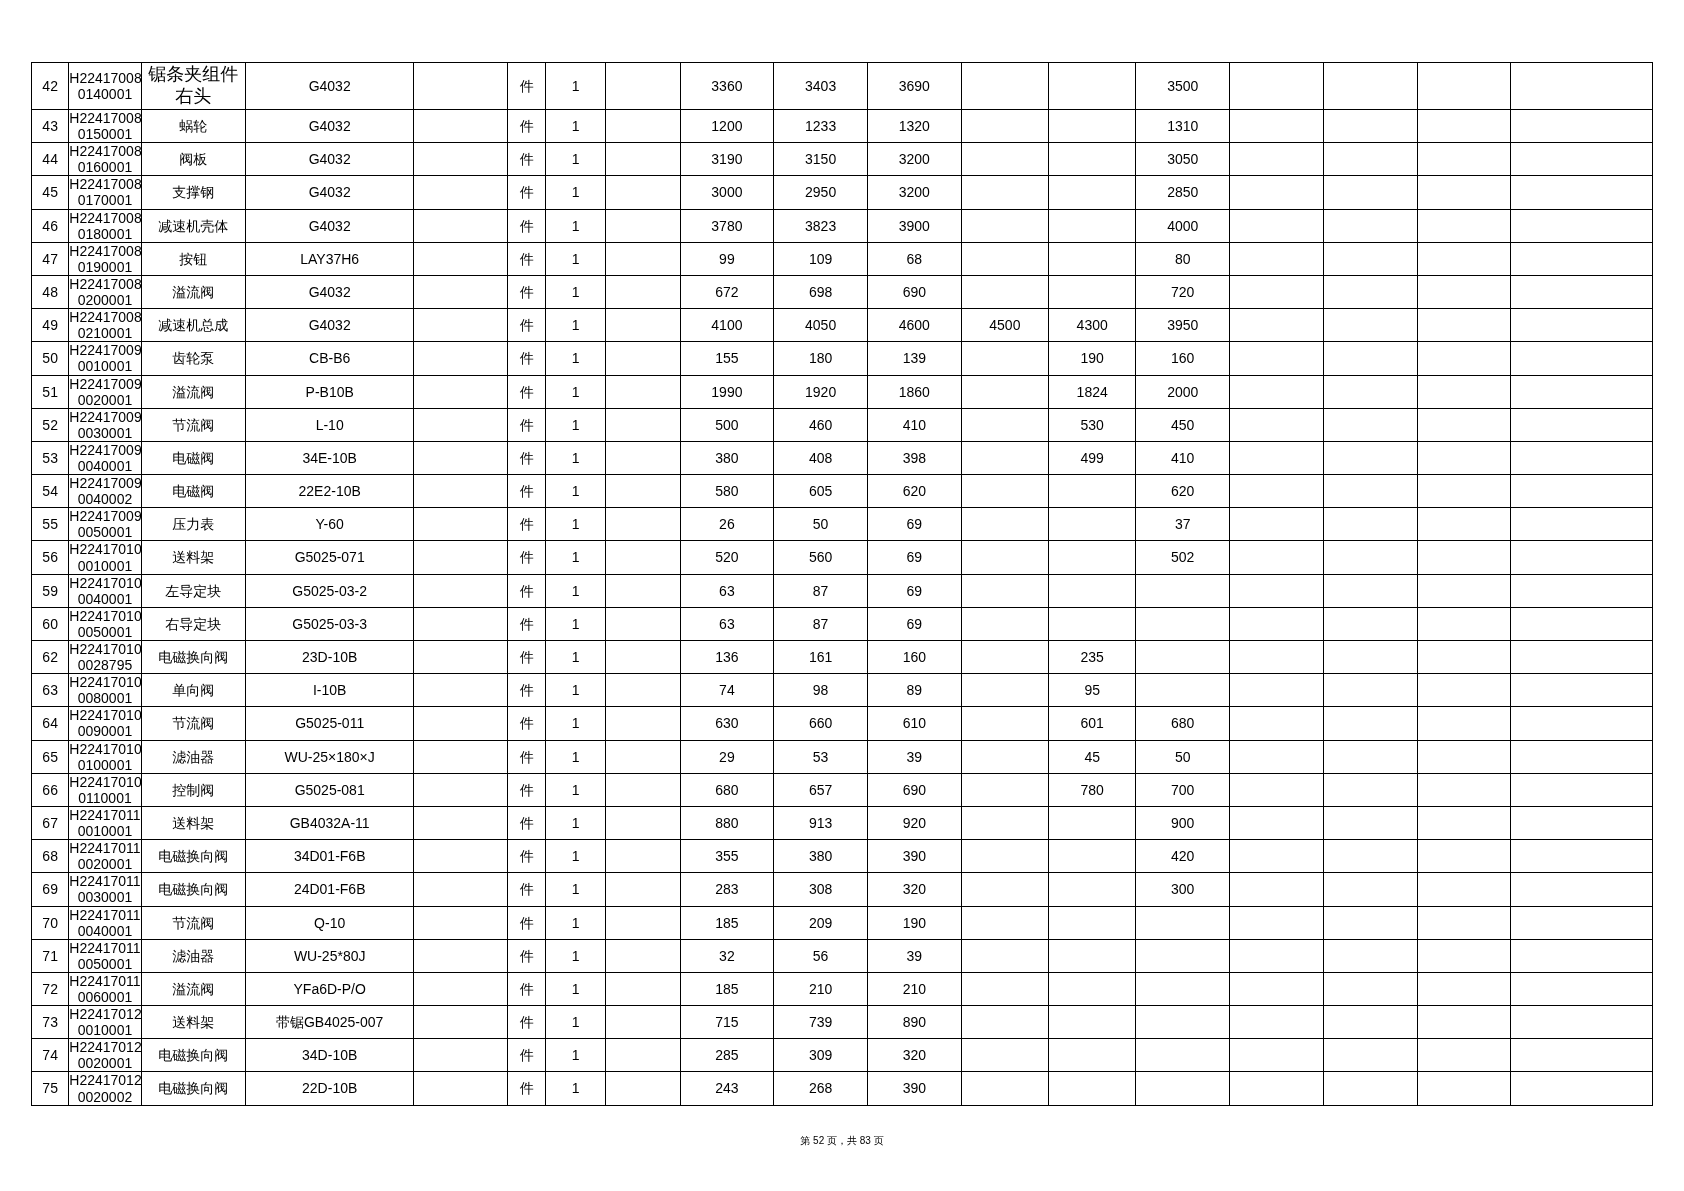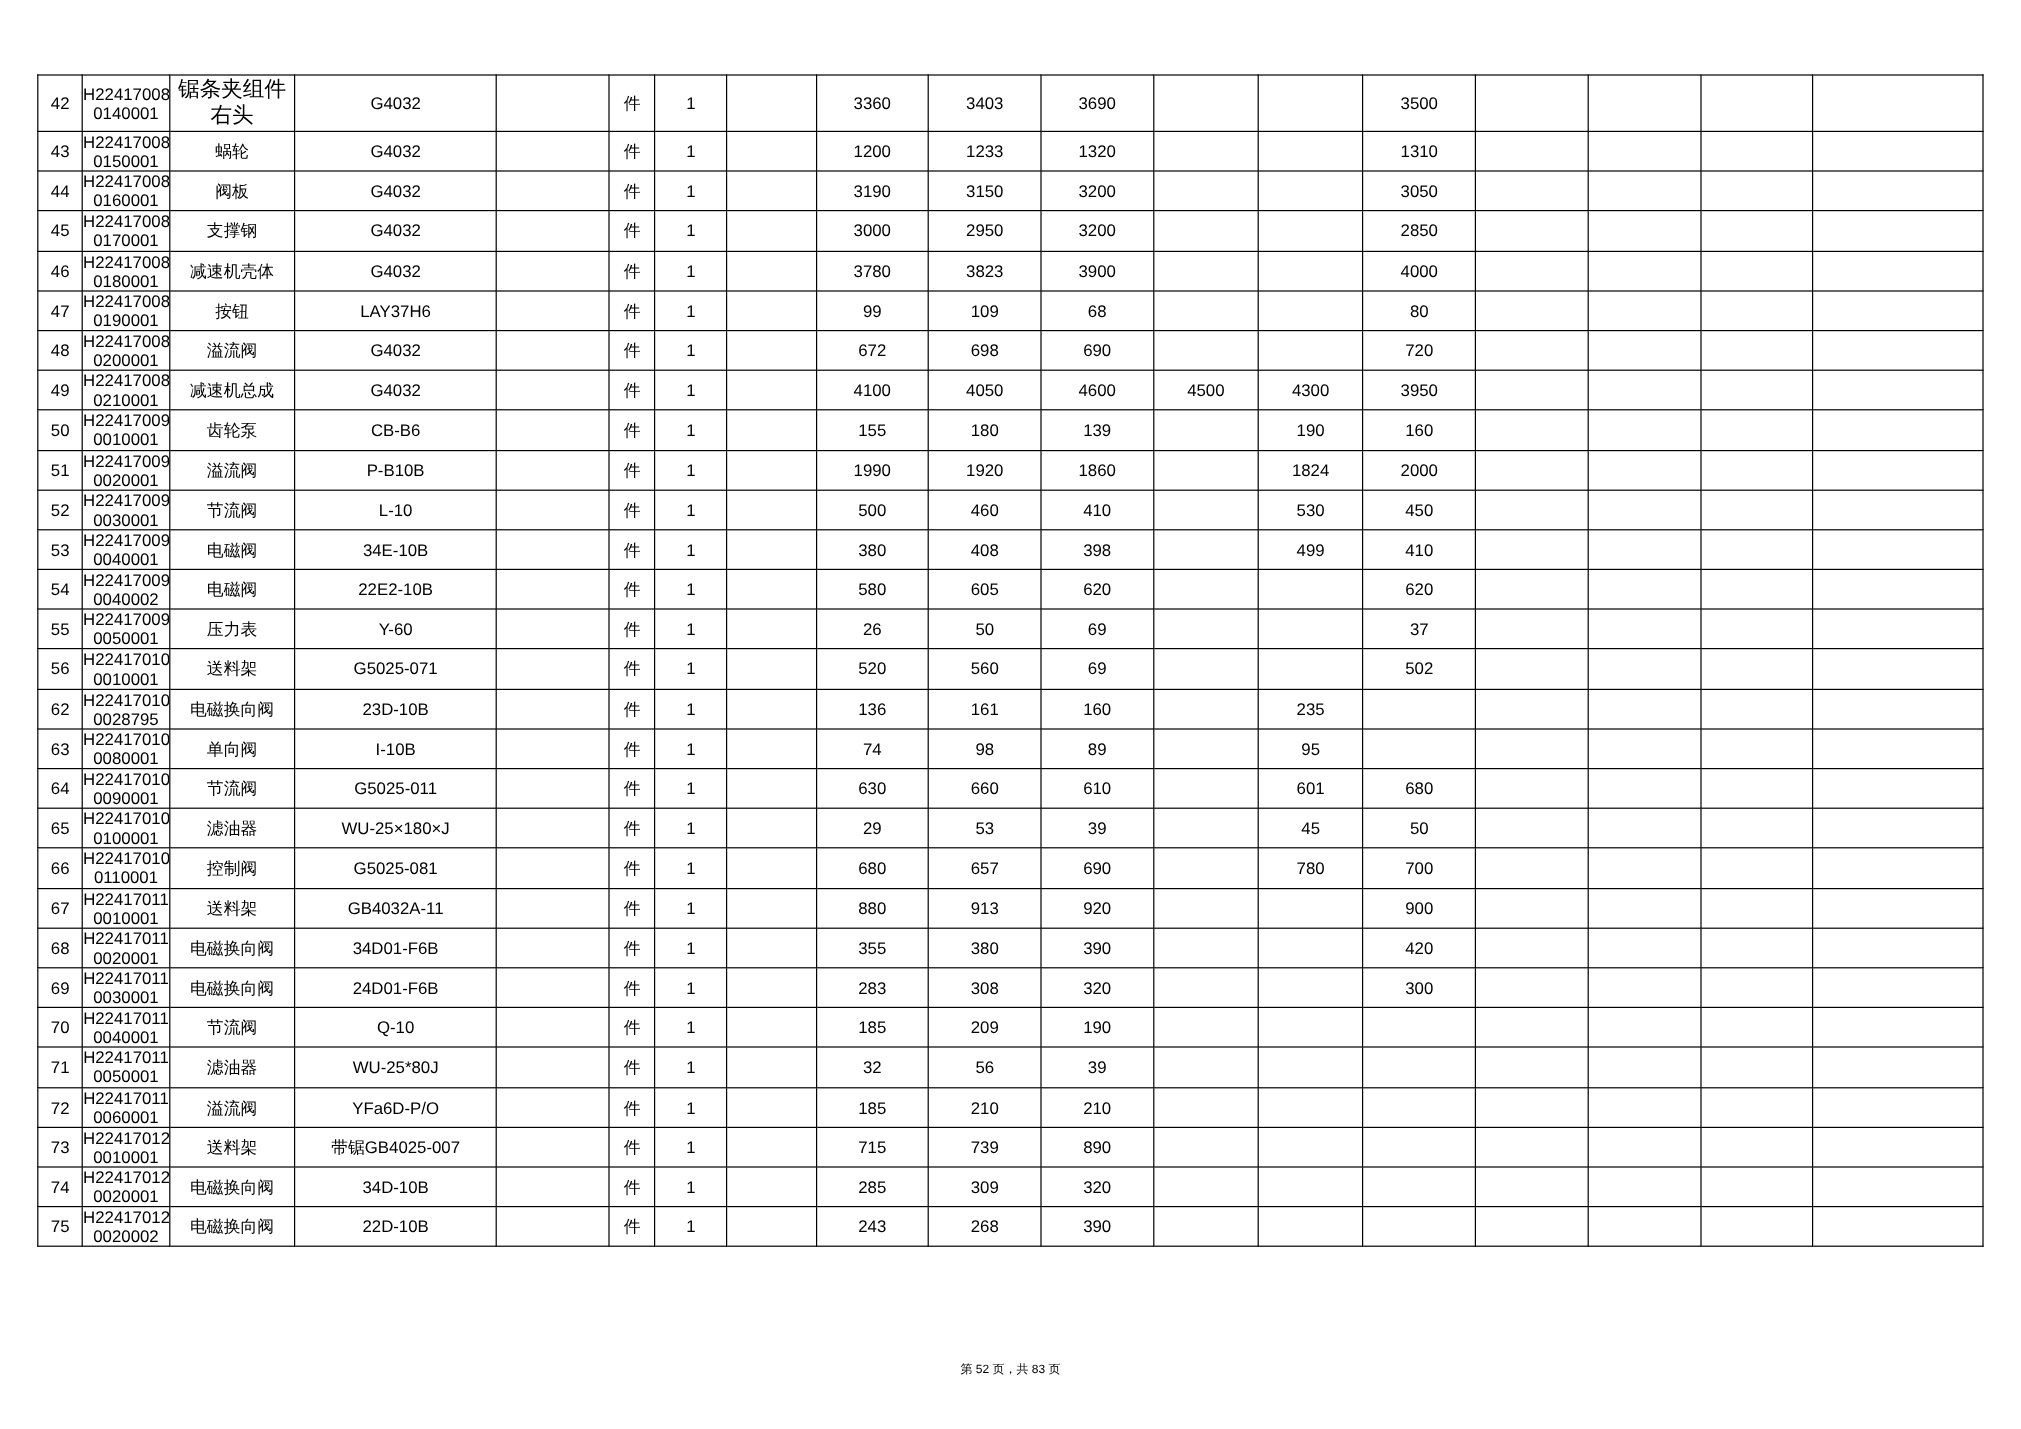--- a/index.html
+++ b/index.html
@@ -457,20 +457,66 @@
             <td class="num">69</td>
             <td class="num"></td>
             <td class="num"></td>
             <td class="num">502</td>
             <td></td>
             <td></td>
             <td></td>
             <td></td>
           </tr>
           <tr>
+            <td class="num">59</td>
+            <td class="code">
+              <span>H22417010</span>
+              <span>0040001</span>
+            </td>
+            <td class="name">左导定块</td>
+            <td class="spec">G5025-03-2</td>
+            <td></td>
+            <td class="unit">件</td>
+            <td class="num">1</td>
+            <td></td>
+            <td class="num">63</td>
+            <td class="num">87</td>
+            <td class="num">69</td>
+            <td class="num"></td>
+            <td class="num"></td>
+            <td class="num"></td>
+            <td></td>
+            <td></td>
+            <td></td>
+            <td></td>
+          </tr>
+          <tr>
+            <td class="num">60</td>
+            <td class="code">
+              <span>H22417010</span>
+              <span>0050001</span>
+            </td>
+            <td class="name">右导定块</td>
+            <td class="spec">G5025-03-3</td>
+            <td></td>
+            <td class="unit">件</td>
+            <td class="num">1</td>
+            <td></td>
+            <td class="num">63</td>
+            <td class="num">87</td>
+            <td class="num">69</td>
+            <td class="num"></td>
+            <td class="num"></td>
+            <td class="num"></td>
+            <td></td>
+            <td></td>
+            <td></td>
+            <td></td>
+          </tr>
+          <tr>
             <td class="num">62</td>
             <td class="code">
               <span>H22417010</span>
               <span>0028795</span>
             </td>
             <td class="name">电磁换向阀</td>
             <td class="spec">23D-10B</td>
             <td></td>
             <td class="unit">件</td>
             <td class="num">1</td>

